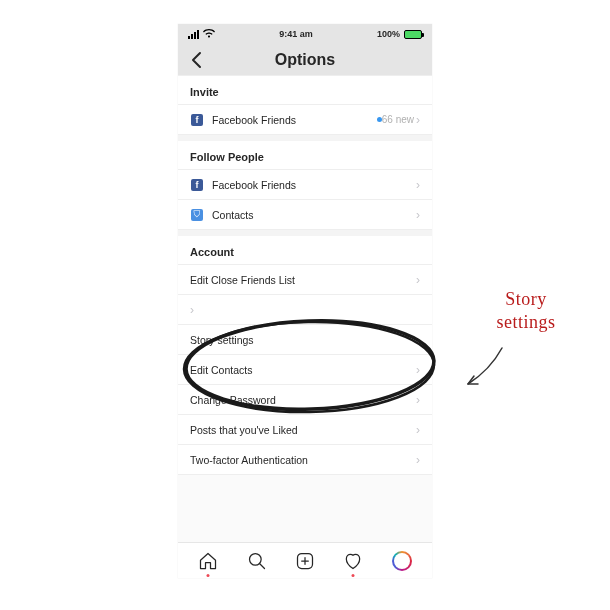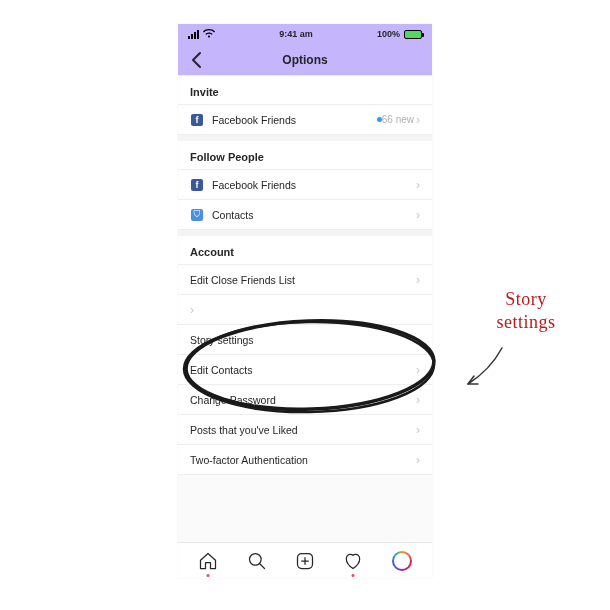--- a/index.html
+++ b/index.html
@@ -9,21 +9,21 @@
     background: #ffffff;
     font-family: -apple-system, "Helvetica Neue", Arial, sans-serif;
     position: relative;
   }
   .phone {
     position: absolute;
     left: 178px;
     top: 24px;
     width: 254px;
     height: 554px;
-    background: #c4b5fd;
+    background: #e5e5e5;
     box-shadow: 0 0 0 0.5px rgba(0,0,0,0.04);
     display: flex;
     flex-direction: column;
     font-size: 11px;
     color: #262626;
   }
   .status-bar {
     height: 20px;
     display: flex;
     align-items: center;
@@ -50,21 +50,21 @@
     align-items:center;
     justify-content:center;
     position:relative;
     border-bottom: 0.5px solid #eee;
   }
   .nav-back {
     position:absolute; left:8px; top:6px; width:20px; height:20px;
     display:flex;align-items:center;justify-content:center;
     font-size:16px;color:#262626; cursor:pointer;
   }
-  .nav-title { font-weight:600; font-size:12px; }
+  .nav-title { font-weight:600; font-size:16px; }
   .content {
     flex:1; overflow:hidden; background:#fafafa;
     display:flex; flex-direction:column;
   }
   .section-header {
     padding: 10px 12px 6px;
     font-size: 11px;
     font-weight: 700;
     color:#262626;
     background:#fff;

